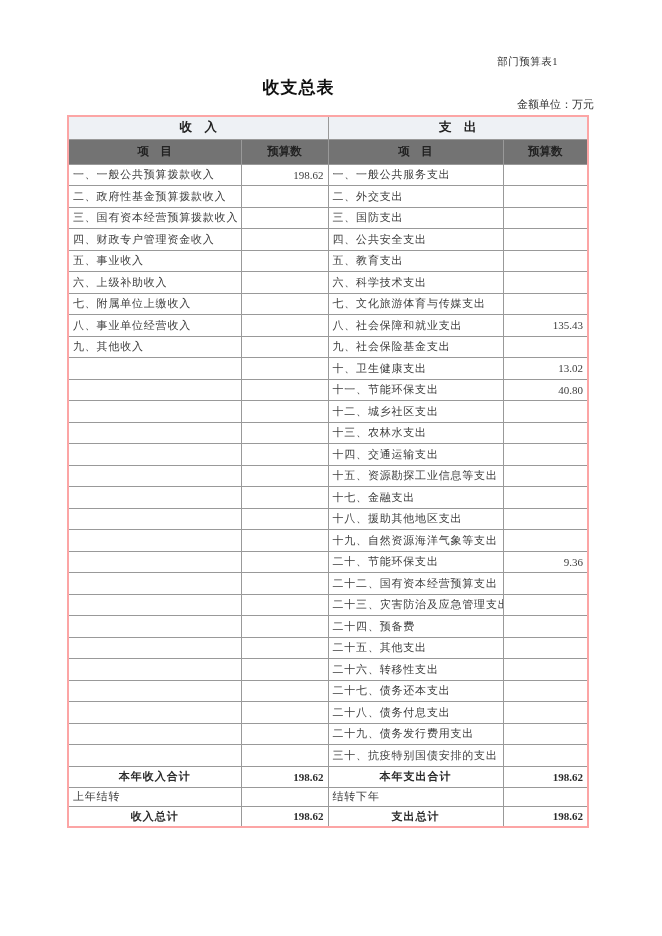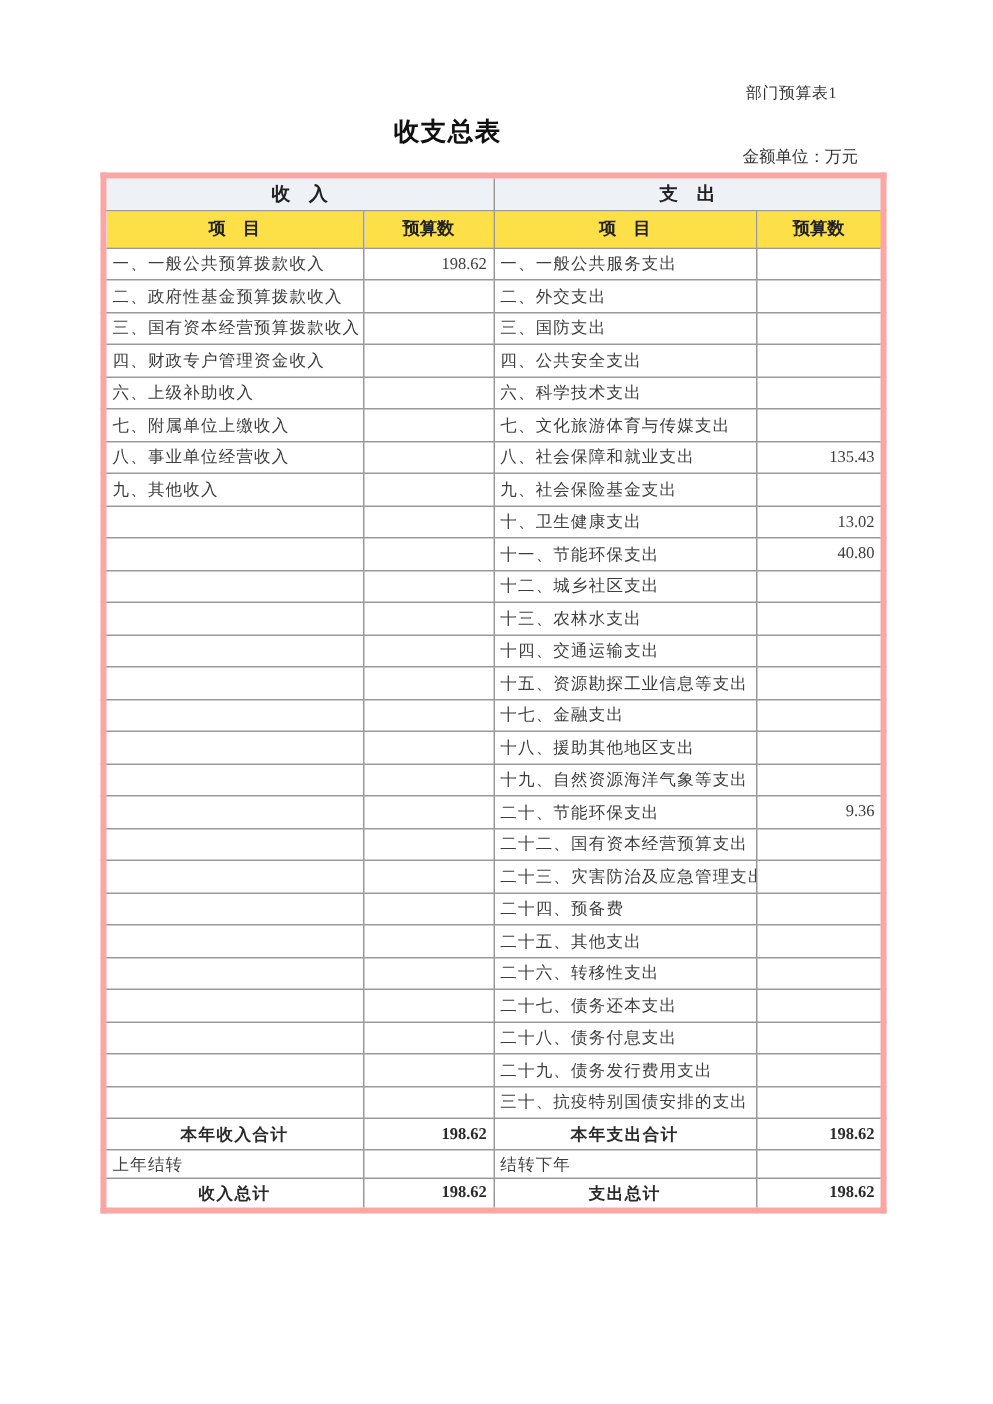--- a/index.html
+++ b/index.html
@@ -32,53 +32,53 @@
     text-align: center;
     font-family: "Liberation Sans", "DejaVu Sans", sans-serif;
     font-size: 17px;
     font-weight: bold;
     color: #111111;
     letter-spacing: 1px;
   }
   .unit-note {
     position: absolute;
     top: 97px;
-    right: 90px;
+    right: 68px;
     font-size: 11px;
     color: #333333;
   }
   table.budget {
     position: absolute;
     top: 115px;
     left: 67px;
     width: 520px;
     border-collapse: collapse;
     table-layout: fixed;
-    border: 4px solid #fca5a5;
+    border: 2px solid #fca5a5;
   }
   table.budget th, table.budget td {
     border: 1px solid #999999;
     font-size: 11px;
     color: #3d3d3d;
     padding: 0 4px;
     overflow: hidden;
     white-space: nowrap;
     box-sizing: border-box;
   }
   tr.group-header th {
     height: 23px;
     background: #eef1f5;
     font-size: 12.5px;
     font-weight: bold;
     text-align: center;
     color: #222222;
   }
   tr.col-header th {
     height: 25px;
-    background: #fde047;
+    background: #737373;
     font-size: 11.5px;
     font-weight: bold;
     text-align: center;
     color: #222222;
   }
   tr.body-row td { height: 21.5px; }
   td.item { text-align: left; letter-spacing: 0.8px; }
   td.num  { text-align: right; letter-spacing: 0; }
   tr.total-row td { height: 21px; font-weight: bold; color: #2b2b2b; }
   tr.total-row td.item { text-align: center; letter-spacing: 1px; }
@@ -133,20 +133,26 @@
           <td class="item">三、国防支出</td>
           <td class="num"></td>
         </tr>
         <tr class="body-row">
           <td class="item">四、财政专户管理资金收入</td>
           <td class="num"></td>
           <td class="item">四、公共安全支出</td>
           <td class="num"></td>
         </tr>
         <tr class="body-row">
+          <td class="item">五、事业收入</td>
+          <td class="num"></td>
+          <td class="item">五、教育支出</td>
+          <td class="num"></td>
+        </tr>
+        <tr class="body-row">
           <td class="item">六、上级补助收入</td>
           <td class="num"></td>
           <td class="item">六、科学技术支出</td>
           <td class="num"></td>
         </tr>
         <tr class="body-row">
           <td class="item">七、附属单位上缴收入</td>
           <td class="num"></td>
           <td class="item">七、文化旅游体育与传媒支出</td>
           <td class="num"></td>

